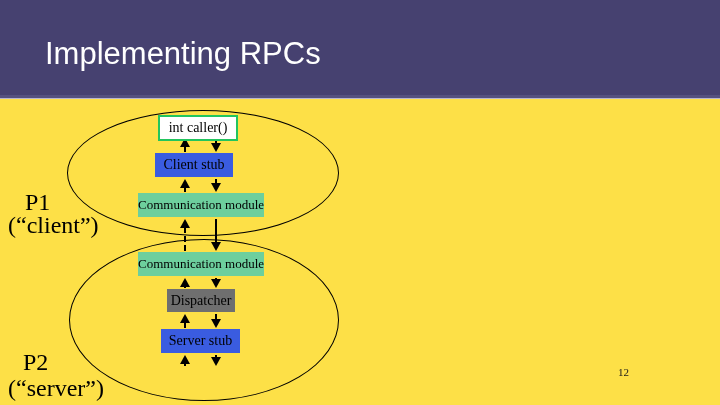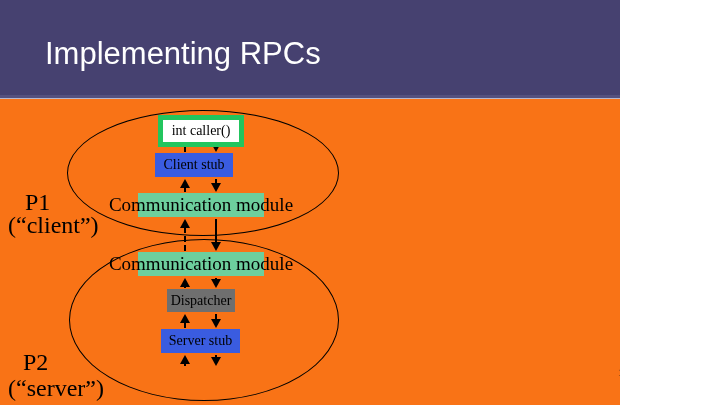--- a/index.html
+++ b/index.html
@@ -1,19 +1,19 @@
 <!DOCTYPE html>
 <html><head>
 <meta charset="utf-8">
 <style>
   html,body{margin:0;padding:0;}
   .slide{
     position:relative;
-    width:620px;height:405px;
-    background:#f97316;
+    width:720px;height:405px;
+    background:#fde047;
     overflow:hidden;
     font-family:"Liberation Serif", serif;
   }
   
   .header{
     position:absolute;left:0;top:0;width:720px;height:95px;
     background:#464170;
   }
   .header-stripe1{
     position:absolute;left:0;top:95px;width:720px;height:3px;
@@ -50,23 +50,23 @@
   }
   
   .box{
     position:absolute;
     display:flex;align-items:center;justify-content:center;
     font-size:14px;
     color:#000;
     white-space:nowrap;
     z-index:3;
   }
-  .box.plain{background:#ffffff;border:5px solid #22c55e;}
+  .box.plain{background:#ffffff;border:2px solid #22c55e;}
   .box.blue{background:#3a5ce0;}
-  .box.green{background:#6dcf9d;font-size:19px;}
+  .box.green{background:#6dcf9d;font-size:13px;}
   .box.gray{background:#6f6f6f;}
   .b-caller {left:158px;top:115px;width:76px;height:22px;}
   .b-cstub  {left:155px;top:153px;width:78px;height:24px;}
   .b-comm1  {left:138px;top:193px;width:126px;height:24px;}
   .b-comm2  {left:138px;top:252px;width:126px;height:24px;}
   .b-disp   {left:167px;top:289px;width:68px;height:23px;}
   .b-sstub  {left:161px;top:329px;width:79px;height:24px;}
   .b-callee {left:163px;top:367px;width:79px;height:22px;}
   
   .arrowpair{position:absolute;left:180px;width:42px;z-index:2;}

